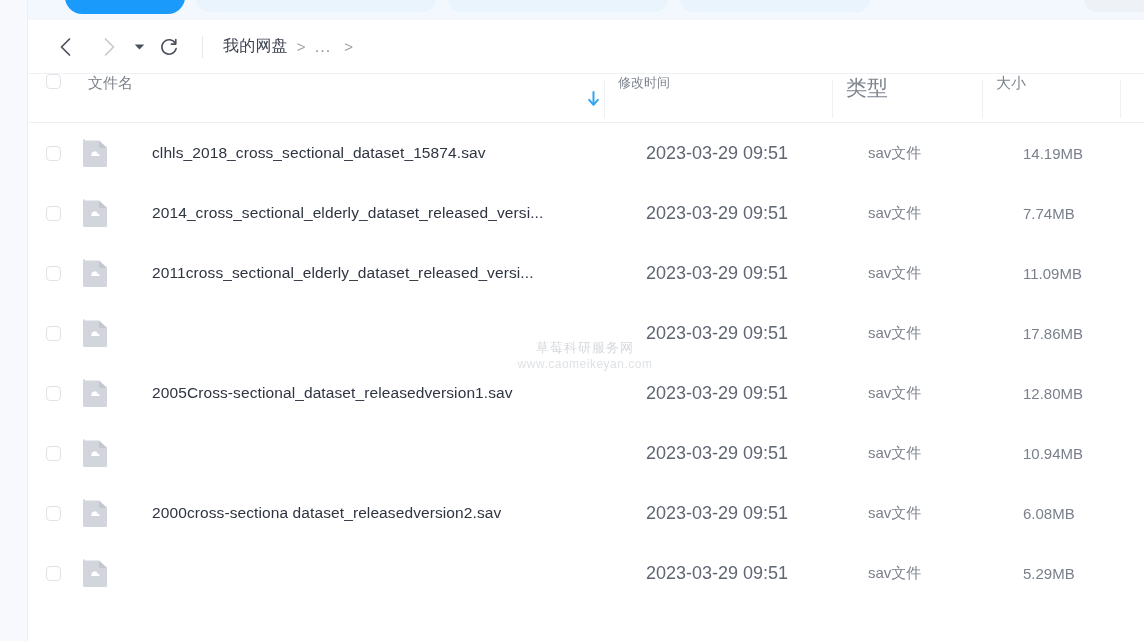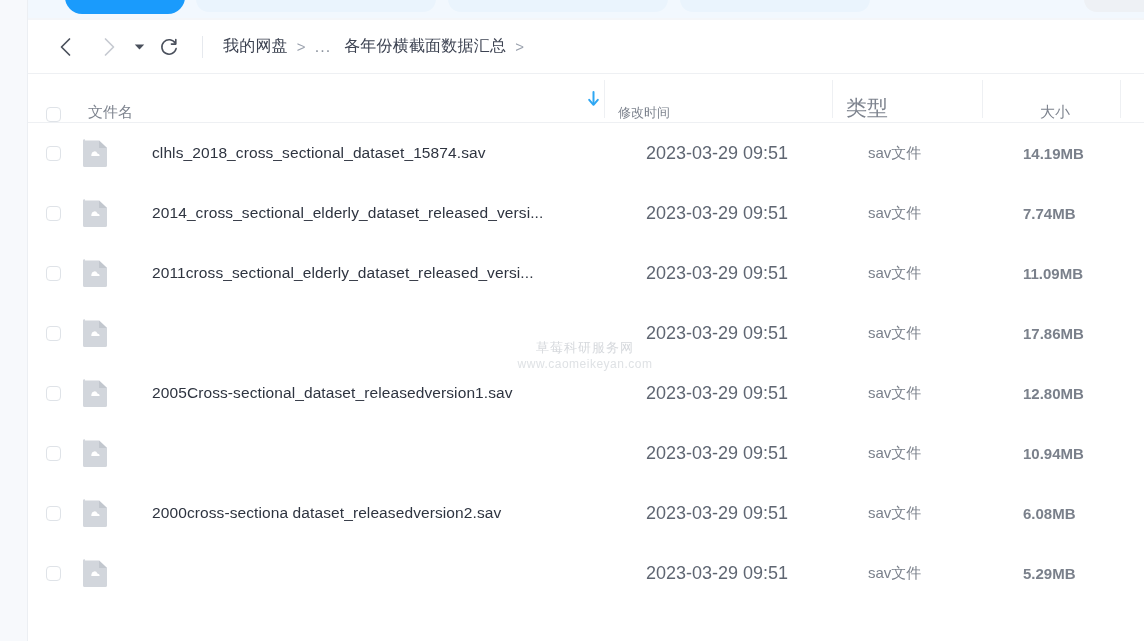--- a/index.html
+++ b/index.html
@@ -74,21 +74,21 @@
 
   
   .table {
     position:absolute; left:28px; top:73px; width:1116px; height:568px;
     background:#ffffff;
   }
   .thead {
     position:relative; height:50px;
     border-top:1px solid #eef0f3;
     border-bottom:1px solid #eef0f3;
-    display:flex; align-items:flex-end;
+    display:flex; align-items:flex-start;
   }
   .col-div {
     position:absolute; top:6px; width:1px; height:38px; background:#eef0f3;
   }
   .cd1 { left:576px; }
   .cd2 { left:804px; }
   .cd3 { left:954px; }
   .cd4 { left:1092px; }
 
   .cb {
@@ -98,38 +98,38 @@
   .th-cb { margin-left:18px; }
   .th-name {
     margin-left:27px; font-size:15px; color:#7d838e; white-space:nowrap;
   }
   .sort-arrow {
     position:absolute; left:558px; top:17px;
     width:15px; height:16px; cursor:pointer;
   }
   .th-time { position:absolute; left:590px; font-size:13px; color:#7d838e; }
   .th-type { position:absolute; left:818px; font-size:21px; color:#7d838e; }
-  .th-size { position:absolute; left:968px; font-size:15px; color:#7d838e;margin-left:44px; }
+  .th-size { position:absolute; left:968px; font-size:15px; color:#7d838e; }
 
   .row {
     position:relative; height:60px; display:flex; align-items:center;
   }
   .row-cb { margin-left:18px; }
   .ficon {
     position:relative; margin-left:22px; width:26px; height:30px; flex:none;
   }
   .fname {
     position:absolute; left:124px; width:430px;
     font-size:15.5px; color:#2e3440; letter-spacing:.1px;
     white-space:nowrap; overflow:hidden; text-overflow:ellipsis;
     cursor:pointer;
   }
   .ftime { position:absolute; left:618px; font-size:18px; color:#5f6672; }
   .ftype { position:absolute; left:840px; font-size:15px; color:#7a808b; }
-  .fsize { position:absolute; left:995px; font-size:15px; color:#7a808b;font-weight:bold; }
+  .fsize { position:absolute; left:995px; font-size:15px; color:#7a808b; }
 
   
   .watermark {
     position:absolute; left:470px; top:292px;
     width:230px; text-align:center;
     pointer-events:none; user-select:none;
     color:#d6d9dd; z-index:5;margin-top:48px;
   }
   .wm-title { font-size:13px; letter-spacing:1px; line-height:16px; }
   .wm-url   { font-size:12px; letter-spacing:.5px; line-height:16px; color:#dfe2e5; }
@@ -178,21 +178,20 @@
       </svg>
     </div>
 
     <div class="nav-divider"></div>
 
     <div class="crumbs">
       <span class="crumb">我的网盘</span>
       <span class="crumb-sep">&gt;</span>
       <span class="crumb-ellipsis">...</span>
       <span class="crumb-sep" style="visibility:hidden;width:0;margin:0 2px;">&gt;</span>
-      <span class="crumb" style="margin-left:9px;">各年份横截面数据汇总</span>
       <span class="crumb-tail">&gt;</span>
     </div>
   </div>
 
   <div class="table">
 
     <div class="thead">
       <div class="col-div cd1"></div>
       <div class="col-div cd2"></div>
       <div class="col-div cd3"></div>

